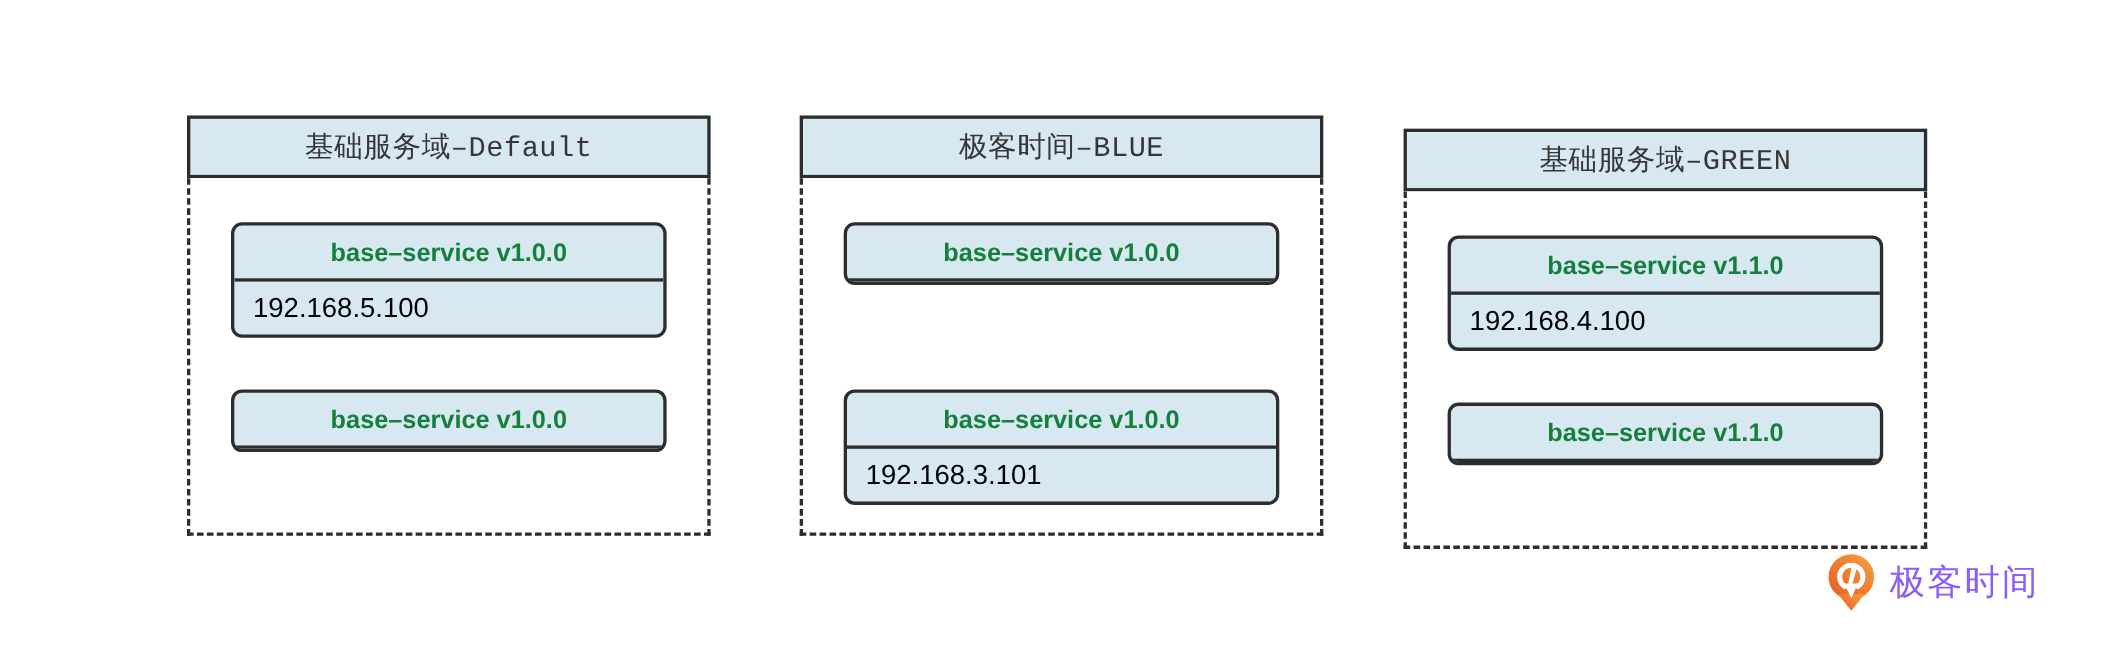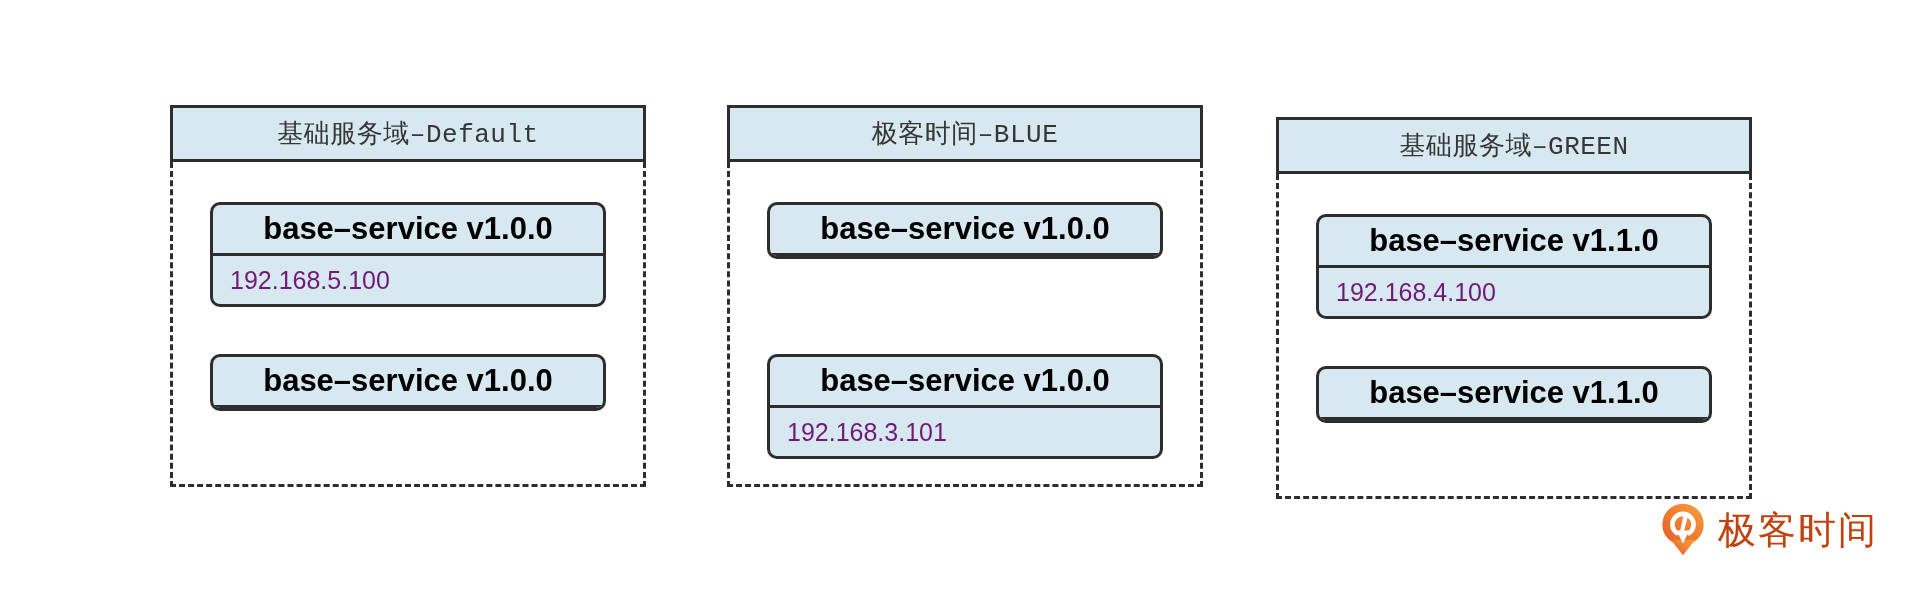--- a/index.html
+++ b/index.html
@@ -59,45 +59,45 @@
   }
   .service-box.first  { top: 40px; }
   .service-box.second { top: 192px; }
 
   .service-name {
     height: 48px;
     border-bottom: 3px solid #2d2d2d;
     display: flex;
     align-items: center;
     justify-content: center;
-    font-size: 31px;
+    font-size: 23px;
     font-weight: bold;
-    color: #000000;
+    color: #15803d;
   }
   .service-ip {
     height: 48px;
     display: flex;
     align-items: center;
     padding-left: 17px;
     font-size: 25px;
-    color: #701a75;
+    color: #000000;
   }
 
   .brand-logo {
     position: absolute;
     left: 1660px;
     top: 502px;
     display: flex;
     align-items: center;
     gap: 12px;
   }
   .brand-logo svg { display: block; }
   .brand-logo-text {
-    font-size: 38px;
-    color: #c2410c;
+    font-size: 32px;
+    color: #8b5cf6;
     letter-spacing: 2px;
   }
 </style>
 </head>
 <body>
 
 <div class="canvas">
 
   <div class="domain d0">
     <div class="domain-header">

